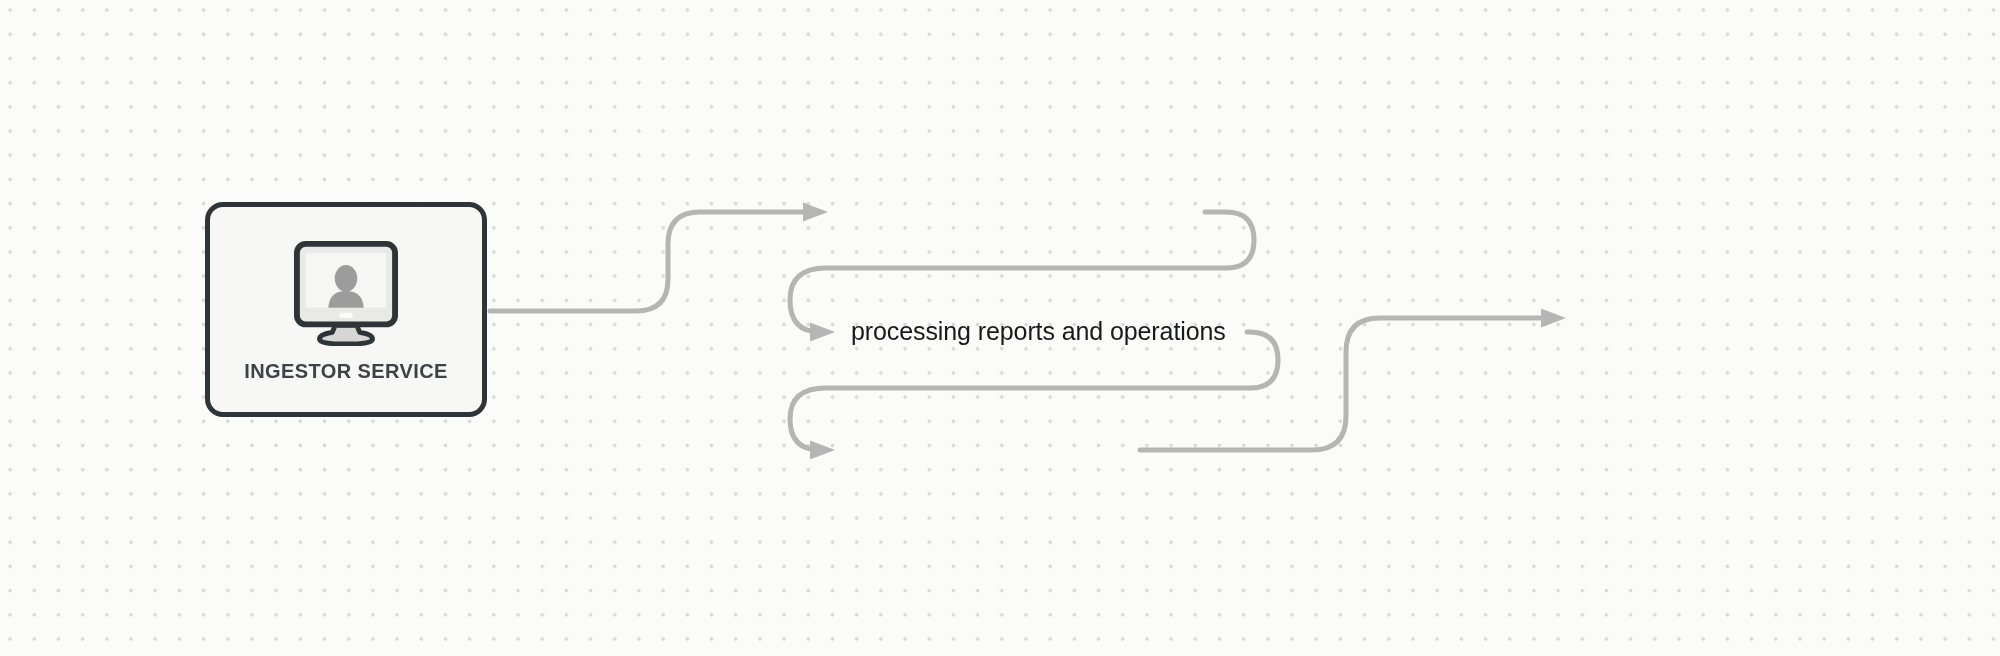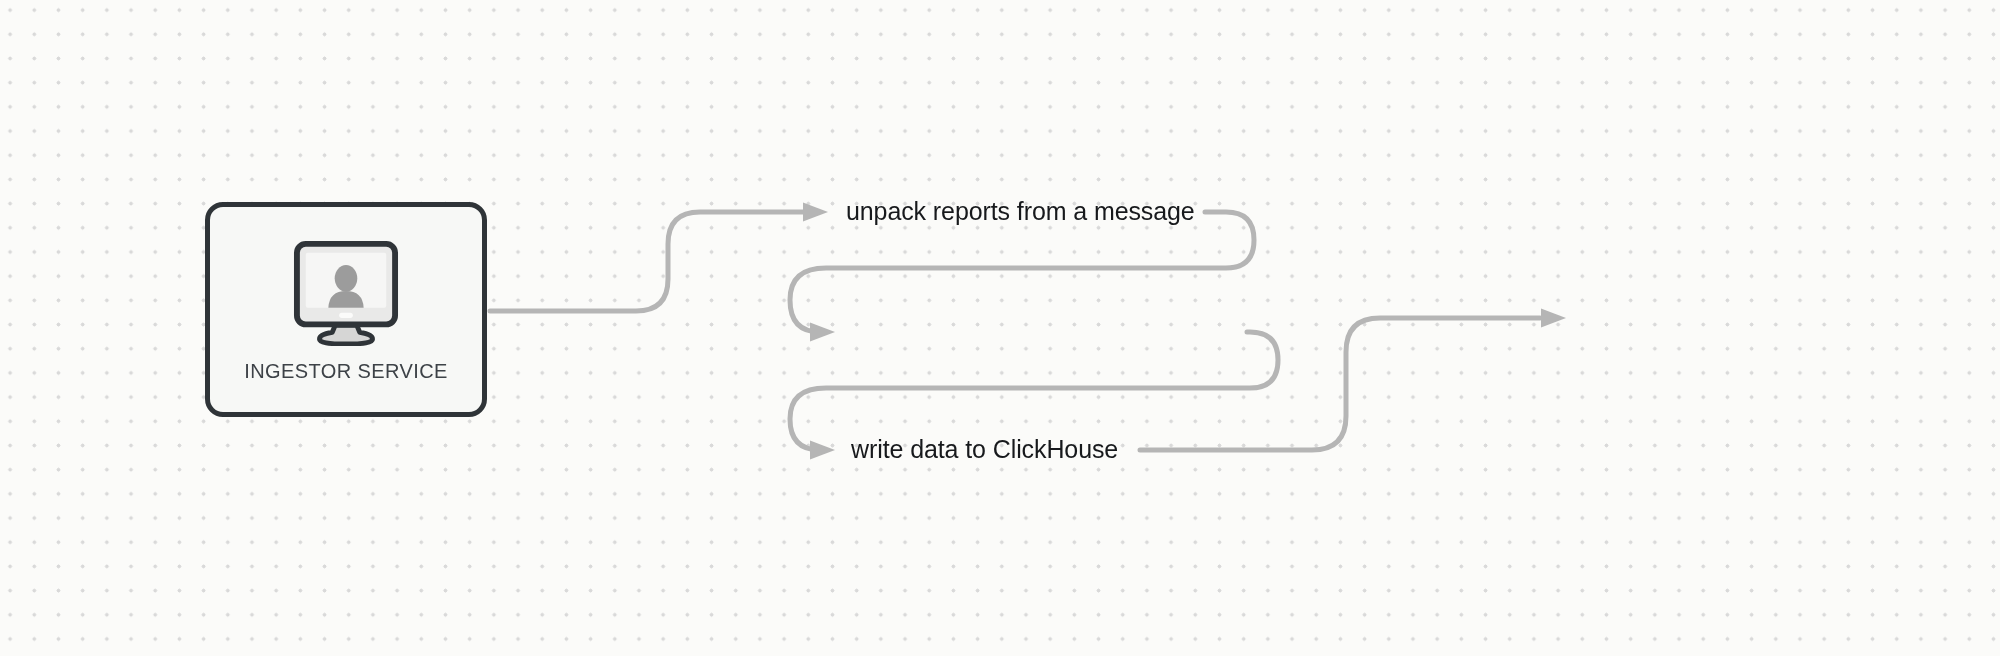--- a/index.html
+++ b/index.html
@@ -61,20 +61,21 @@
   }
   .node-clickhouse {
     left: 1581px; top: 211px;
     width: 217px; height: 217px;
   }
   .node-label {
     font-size: 20px;
     letter-spacing: 0.4px;
     color: var(--node-label-text);
     white-space: nowrap;
+    font-weight: bold;
   }
   .node-ingestor .node-icon { margin-top: 4px; }
   .node-ingestor .node-label { margin-top: 14px; }
   .node-clickhouse .node-icon { margin-top: 2px; }
   .node-clickhouse .node-label { margin-top: 24px; }
   .step-label {
     position: absolute;
     transform: translateY(-52%);
     font-size: 25px;
     color: var(--label-text);
@@ -111,17 +112,16 @@
       <path d="M49 87 L71 87 L74 94 Q87 96 87 101 Q87 106 60 106 Q33 106 33 101 Q33 96 46 94 Z" fill="var(--icon-stand)" stroke="var(--icon-dark)" stroke-width="5" stroke-linejoin="round"></path>
       <rect x="10" y="4" width="100" height="82" rx="9" fill="var(--icon-light)" stroke="var(--icon-dark)" stroke-width="6"></rect>
       <rect x="19" y="13" width="82" height="56" rx="2" fill="var(--icon-screen)"></rect>
       <ellipse cx="60" cy="39" rx="11.5" ry="13.5" fill="var(--icon-gray)"></ellipse>
       <path d="M42 69 Q43 52 60 52 Q77 52 78 69 Z" fill="var(--icon-gray)"></path>
       <rect x="53" y="74" width="14" height="5.5" rx="2.75" fill="#fbfbfa"></rect>
     </svg>
     <div class="node-label">INGESTOR SERVICE</div>
   </div>
 
-  <div class="step-label step-1">unpack reports from a message</div>
-  <div class="step-label step-3">write data to ClickHouse</div>
+  <div class="step-label step-2">processing reports and operations</div>
 
 
 </div>
 
 </body></html>

